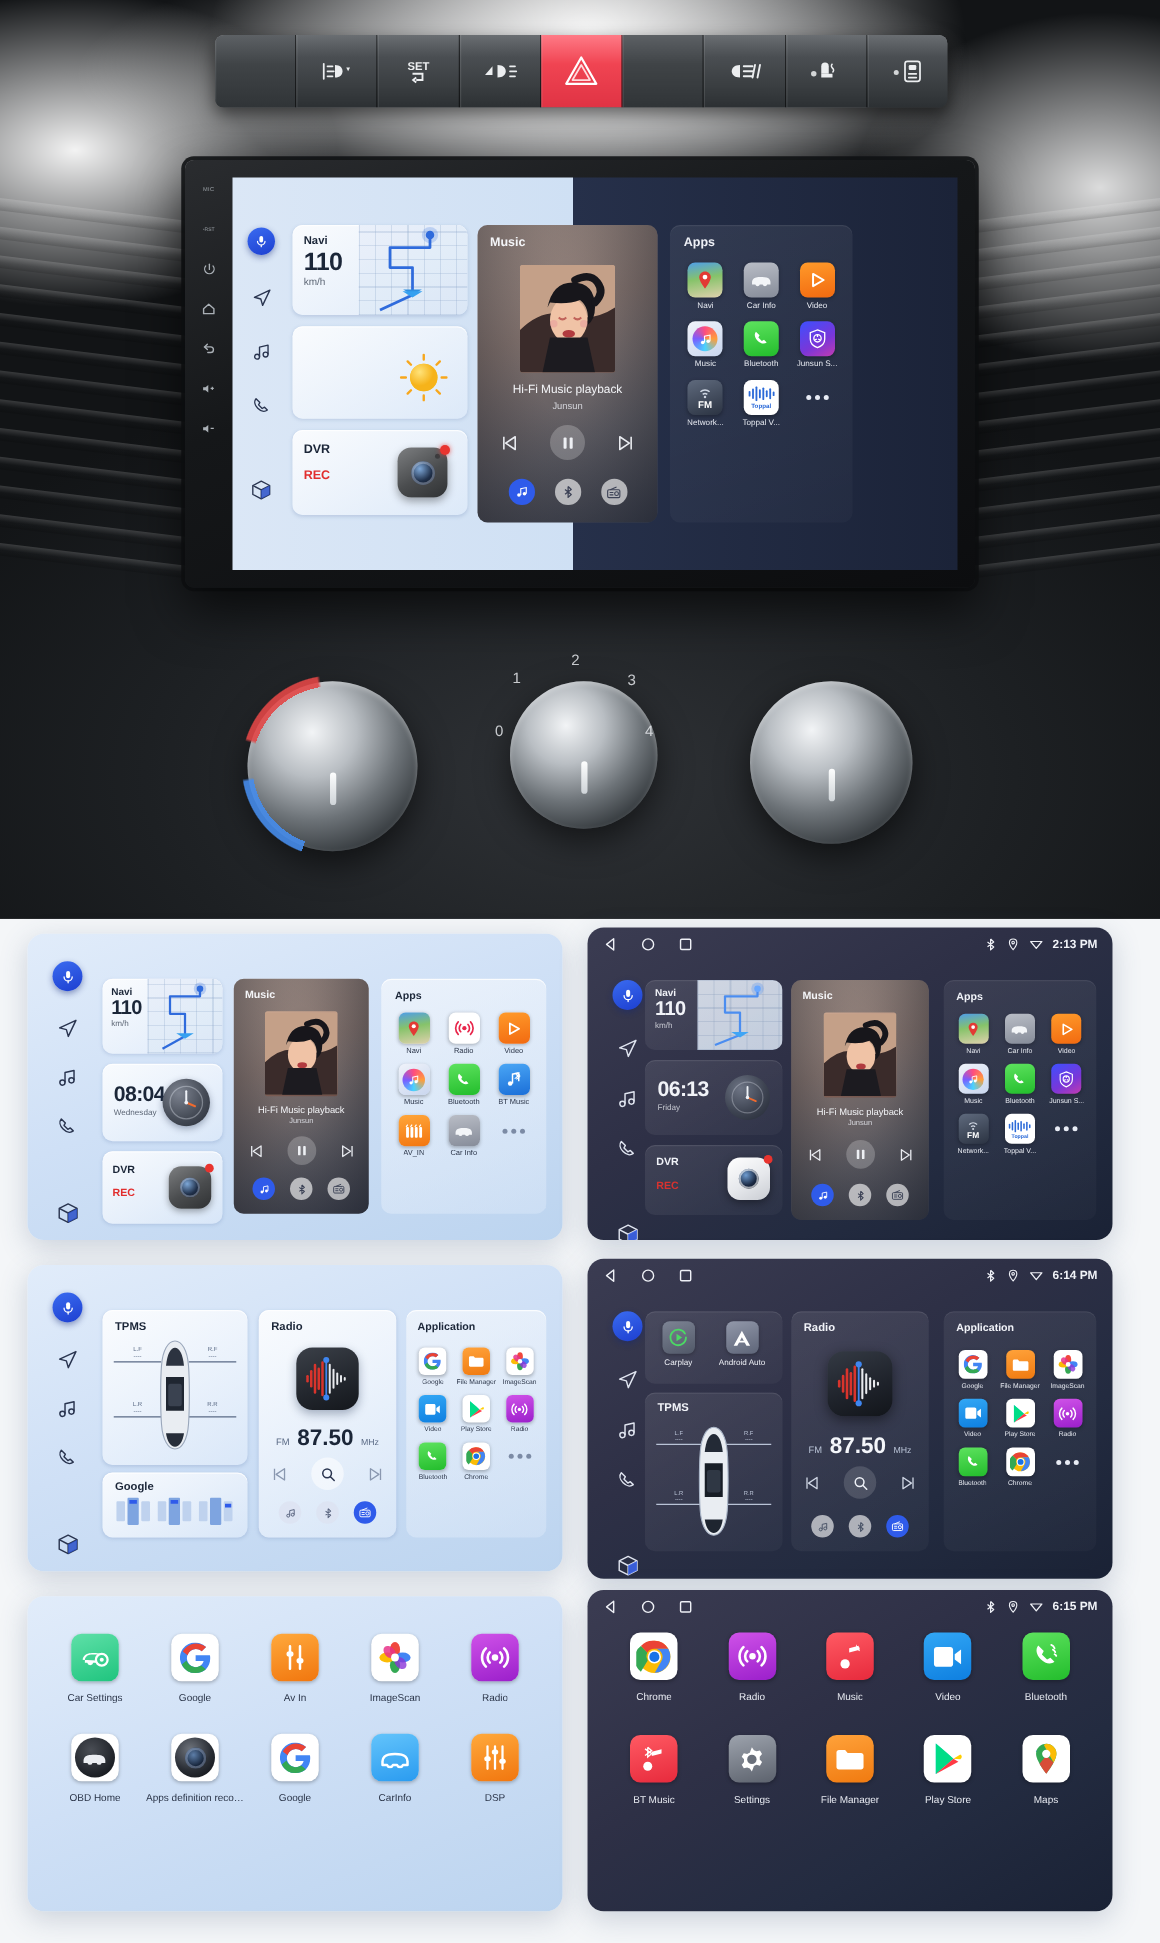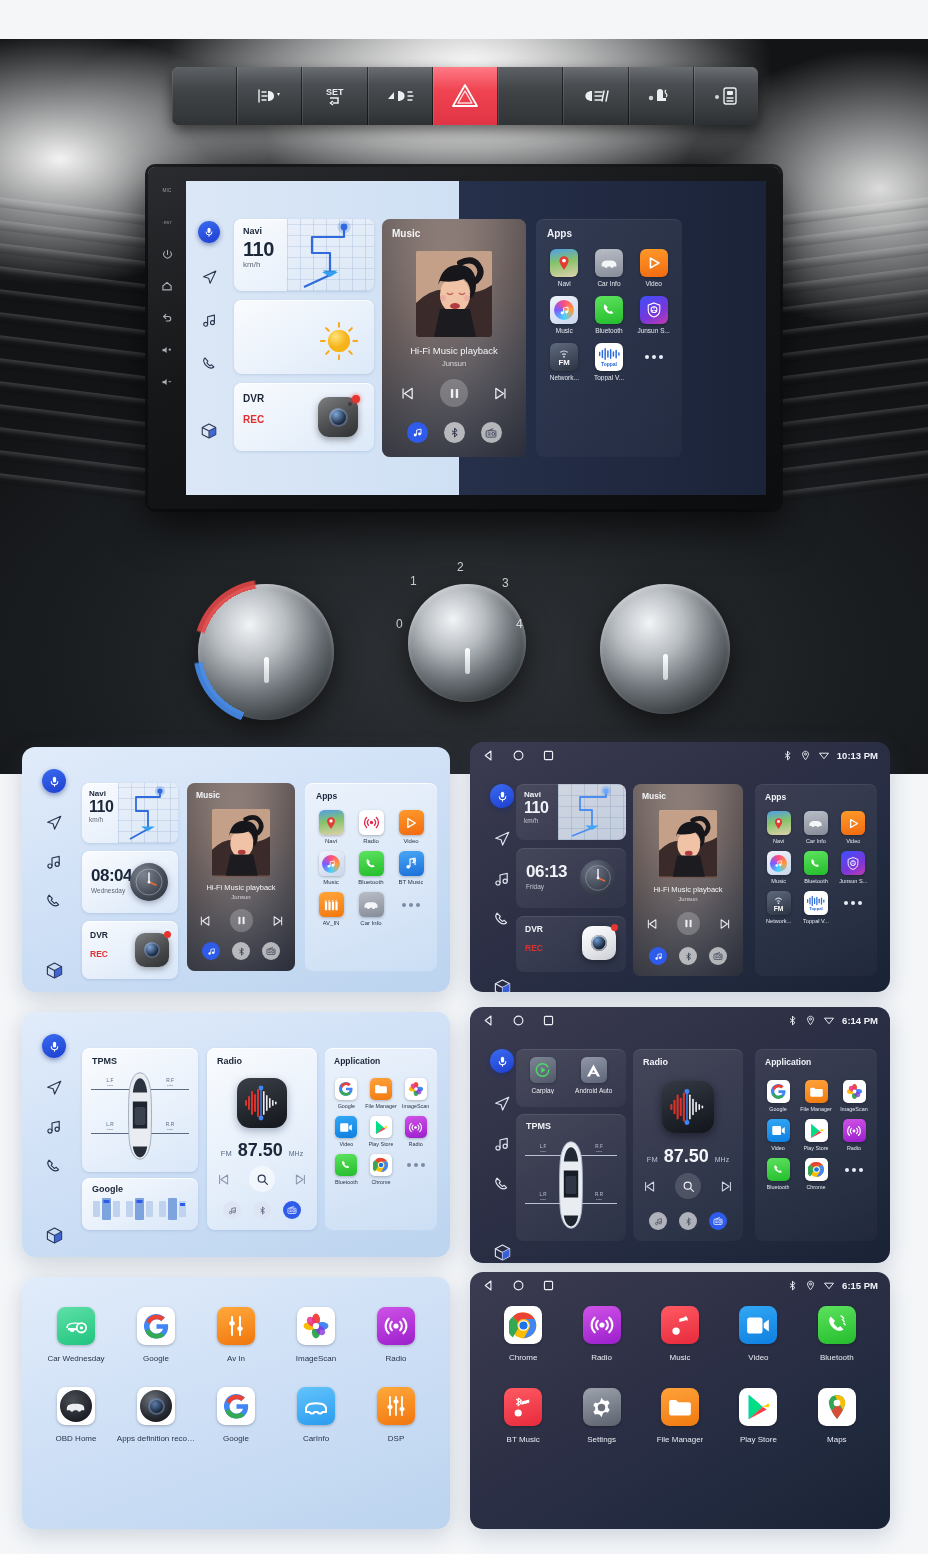--- a/index.html
+++ b/index.html
@@ -14,21 +14,20 @@
   
   #hero {
     position:absolute; left:0; top:0; width:928px; height:735px;
     background:
       radial-gradient(ellipse 300px 180px at 60px 120px, rgba(255,255,255,.95), rgba(255,255,255,0) 70%),
       radial-gradient(ellipse 420px 240px at 470px 30px, rgba(255,255,255,.98), rgba(255,255,255,0) 72%),
       radial-gradient(ellipse 280px 200px at 880px 150px, rgba(255,255,255,.85), rgba(255,255,255,0) 70%),
       radial-gradient(ellipse 600px 340px at 464px 620px, #2f3236, #1d2023 58%, #121416 100%),
       linear-gradient(180deg,#e8ebee 0%,#cfd4d8 16%,#7e858b 34%,#44494e 52%,#2b2f33 74%,#1e2124 100%);
     overflow:hidden;
-    margin-top:39px;
   }
   
   .vent { position:absolute; top:170px; width:210px; height:300px; opacity:.55; }
   .vent.l { left:-10px; transform: skewY(7deg); }
   .vent.r { right:-10px; transform: skewY(-7deg); }
   .vent i {
     display:block; height:10px; margin-bottom:13px; border-radius:6px;
     background:linear-gradient(180deg,rgba(255,255,255,.30),rgba(255,255,255,.02) 55%,rgba(0,0,0,.25));
   }
   
@@ -792,21 +791,21 @@
       <svg width="11" height="11" viewBox="0 0 16 16" fill="none" stroke="#eef0f6" stroke-width="1.4" stroke-linejoin="round">
           <path d="M8 1.6v12.8l3.6-3.4L4.4 5.2M8 1.6l3.6 3.6L4.4 10.8"></path>
         </svg>
       <svg width="11" height="11" viewBox="0 0 16 16" fill="none" stroke="#eef0f6" stroke-width="1.3">
           <path d="M8 1.8c-2.5 0-4.3 1.9-4.3 4.2C3.7 9 8 14.2 8 14.2S12.3 9 12.3 6C12.3 3.7 10.5 1.8 8 1.8z"></path>
           <circle cx="8" cy="5.9" r="1.5"></circle>
         </svg>
       <svg width="12" height="12" viewBox="0 0 16 16" fill="none" stroke="#eef0f6" stroke-width="1.3" stroke-linejoin="round">
           <path d="M2 5.6 8 13l6-7.4z"></path>
         </svg>
-      <div style="font-size:9.5px;font-weight:700;color:#f1f3f8;">10:13 PM</div>
+      <div style="font-size:9.5px;font-weight:700;color:#f1f3f8;">2:13 PM</div>
     </div>
   </div>
 
   <div class="railicons" style="left:14px; top:42px; gap:22px; width:36px;">
     <div class="mic" style="width:24px;height:24px;">
         <svg width="13" height="13" viewBox="0 0 16 16" fill="#fff">
           <rect x="6" y="2.3" width="4" height="7" rx="2"></rect>
           <path d="M4 8a4 4 0 0 0 8 0" stroke="#fff" stroke-width="1.3" fill="none" stroke-linecap="round"></path>
           <path d="M8 12v1.8" stroke="#fff" stroke-width="1.3" stroke-linecap="round"></path>
         </svg>
@@ -1586,21 +1585,21 @@
 <div class="frame shadow uiScreen light" style="left:22px;top:1277px;width:428px;height:252px;">
   <div class="bigGrid" style="padding:30px 14px 0 14px;row-gap:24px;">
     <div class="bigCell">
       <div class="ic" style="width:38px;height:38px;background:linear-gradient(160deg,#5fe0a8,#1fc47e)">
         <svg width="24" height="18" viewBox="0 0 26 20" fill="#fff">
             <path d="M2 12c0-1.2.8-2.8 1.8-3.8C5.2 6.8 7.4 6 12 6c2.4 0 4 .2 5.2.6l-1 1.2c-1-.3-2.3-.4-4.2-.4-4 0-5.6.6-6.6 1.6C4.6 9.8 4 11 4 12v2.6h2.1a2.7 2.7 0 0 0 5.3 0H14v-2z"></path>
             <circle cx="19" cy="12" r="5.2" fill="none" stroke="#fff" stroke-width="2"></circle>
             <circle cx="19" cy="12" r="1.8"></circle>
           </svg>
       </div>
-      <div class="lbl" style="font-size:8px;color:#2a3448;margin-top:9px;">Car Wednesday</div>
+      <div class="lbl" style="font-size:8px;color:#2a3448;margin-top:9px;">Car Settings</div>
     </div>
     <div class="bigCell">
       <div class="ic" style="width:38px;height:38px;background:#fff">
         <svg width="25" height="25" viewBox="0 0 18 18">
             <path d="M9 7.4v3.3h4.6c-.2 1.2-1.5 3.5-4.6 3.5A5.2 5.2 0 1 1 12.5 5L15 2.6A8.8 8.8 0 1 0 9 17.6c5 0 8.4-3.5 8.4-8.5 0-.6 0-1.1-.2-1.7z" fill="#4285f4"></path>
             <path d="M1.6 5.2 4.4 7.3A5.2 5.2 0 0 1 9 3.8c1.4 0 2.6.5 3.5 1.2L15 2.6A8.8 8.8 0 0 0 1.6 5.2z" fill="#ea4335"></path>
             <path d="M9 17.6c2.4 0 4.4-.8 5.9-2.2l-2.7-2.1c-.8.5-1.8.9-3.2.9-2.4 0-4.5-1.6-5.2-3.8l-2.8 2.2A8.8 8.8 0 0 0 9 17.6z" fill="#34a853"></path>
           </svg>
       </div>
       <div class="lbl" style="font-size:8px;color:#2a3448;margin-top:9px;">Google</div>

